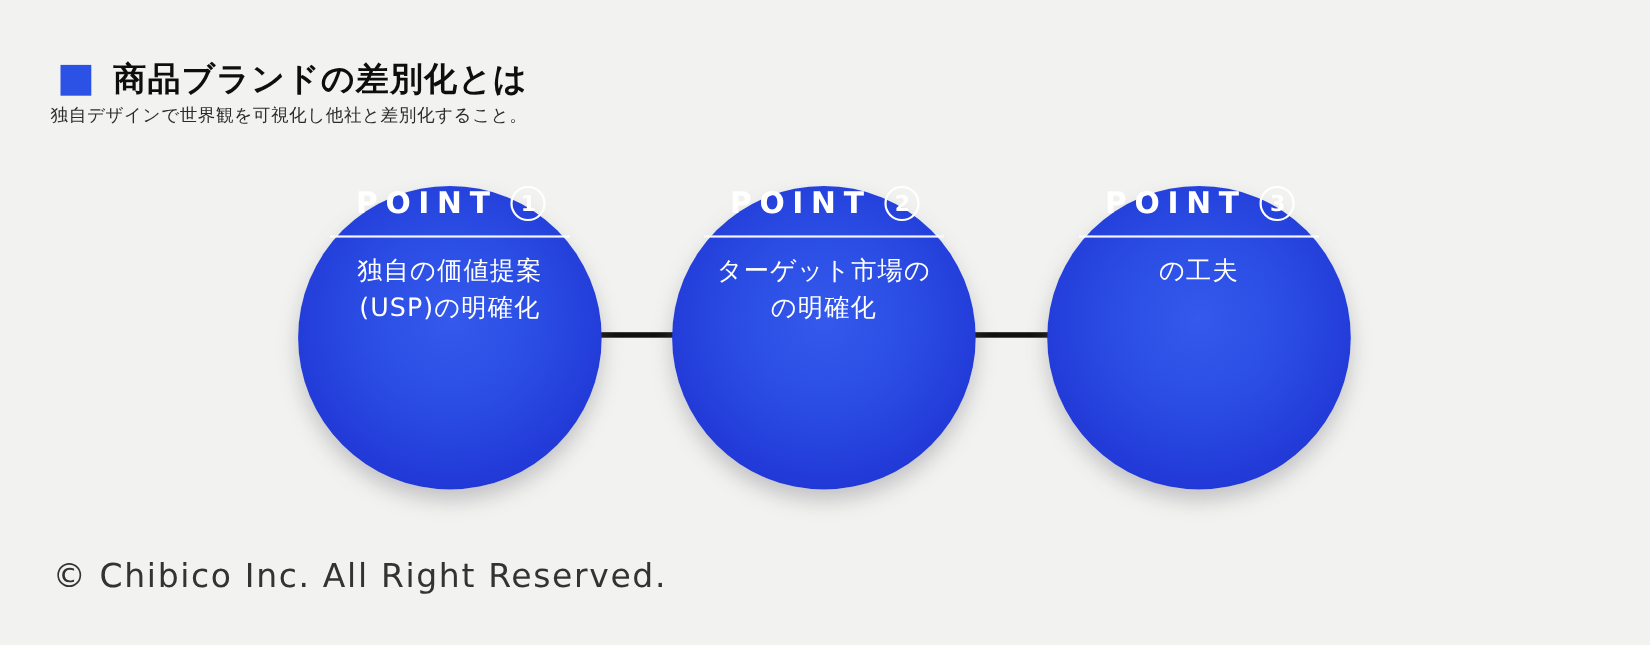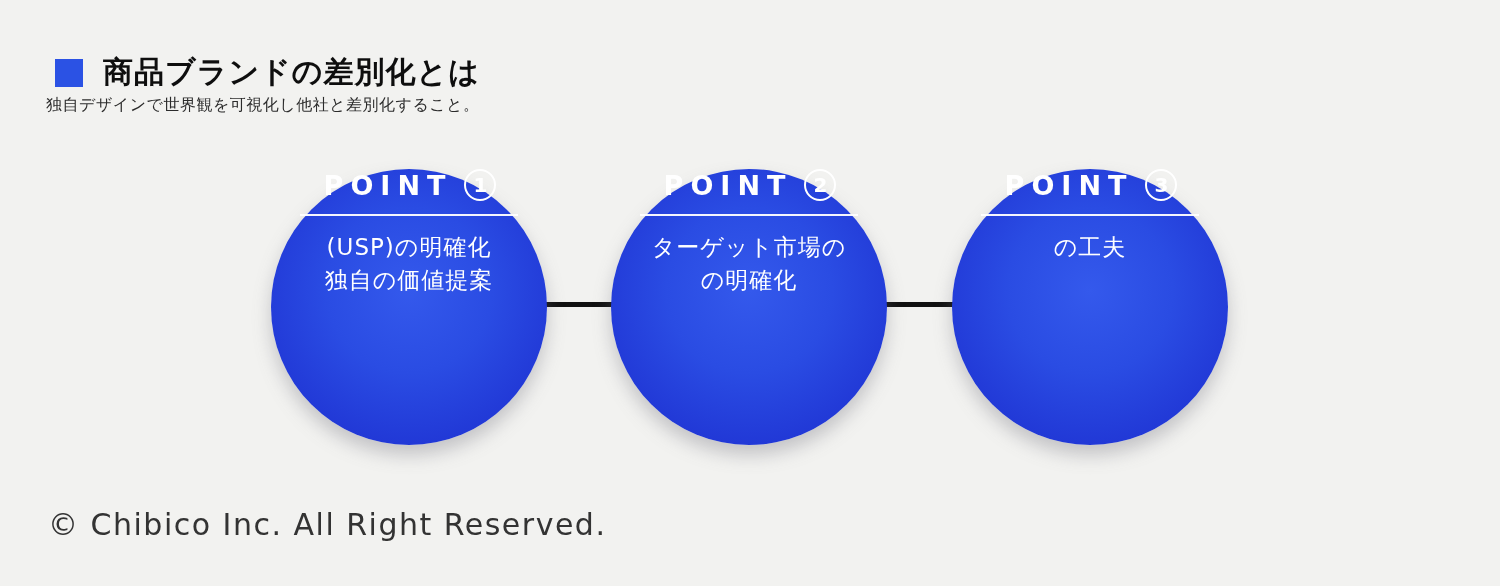--- a/index.html
+++ b/index.html
@@ -139,22 +139,22 @@
 
 <div class="connector c1"></div>
 <div class="connector c2"></div>
 
 <div class="point-circle p1">
   <div class="point-row">
     <span class="point-label">POINT</span>
     <span class="point-number">1</span>
   </div>
   <div class="point-divider"></div>
+  <div class="point-line">独自の価値提案</div>
   <div class="point-line">(USP)の明確化</div>
-  <div class="point-line">独自の価値提案</div>
 </div>
 
 <div class="point-circle p2">
   <div class="point-row">
     <span class="point-label">POINT</span>
     <span class="point-number">2</span>
   </div>
   <div class="point-divider"></div>
   <div class="point-line">ターゲット市場の</div>
   <div class="point-line">の明確化</div>

